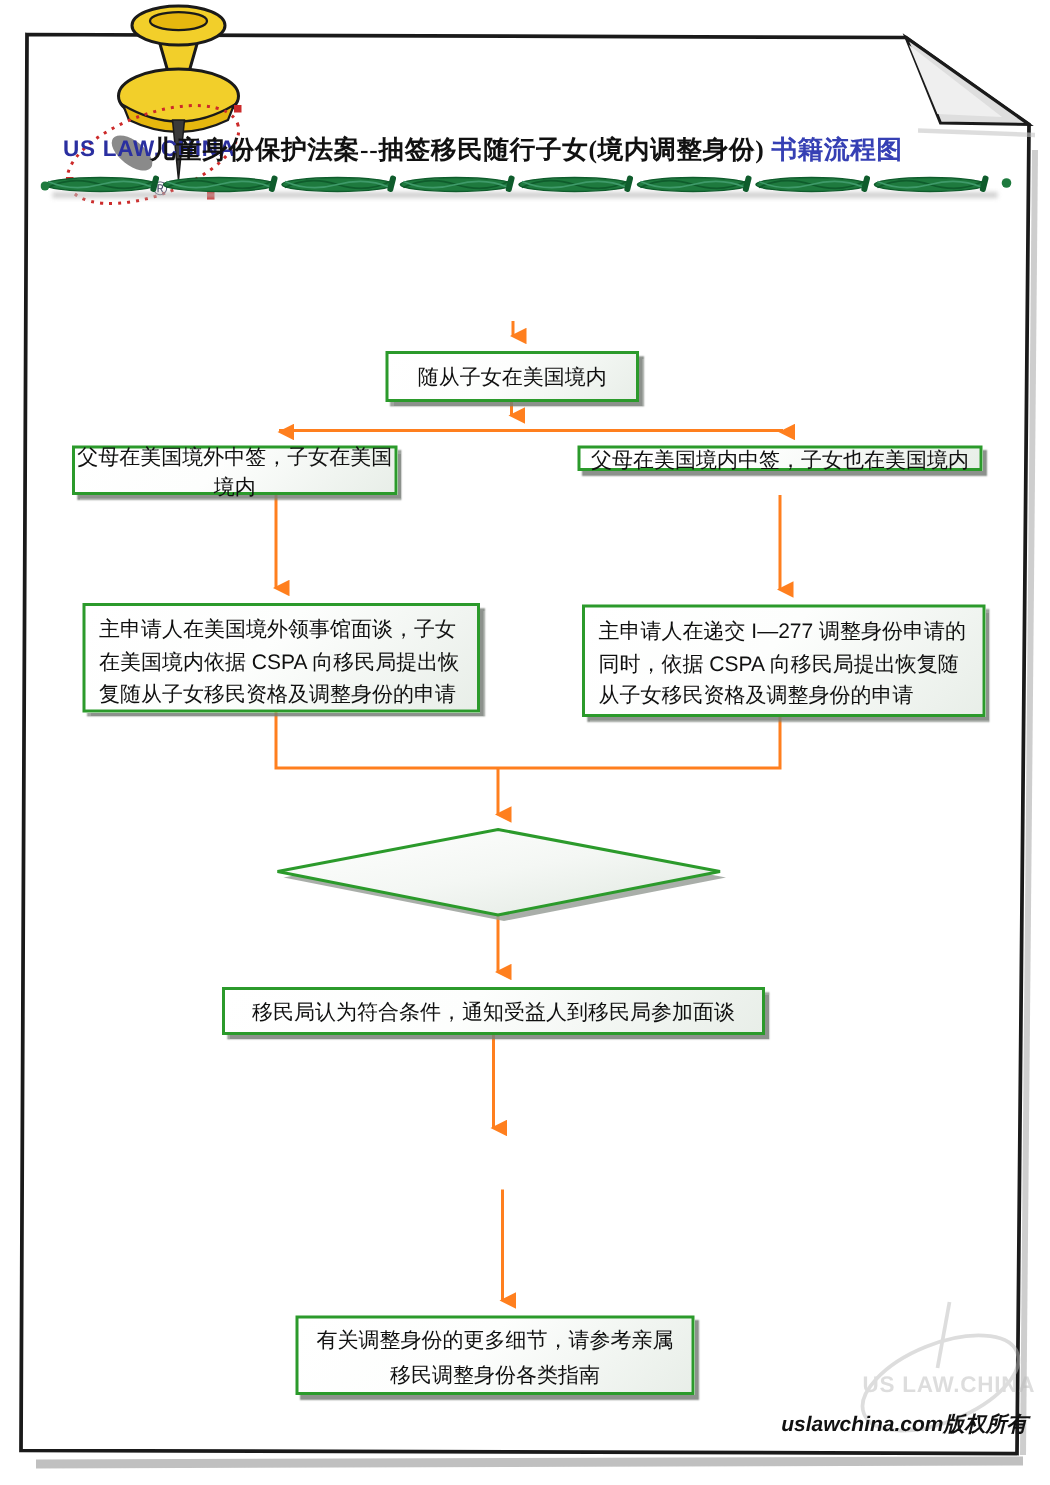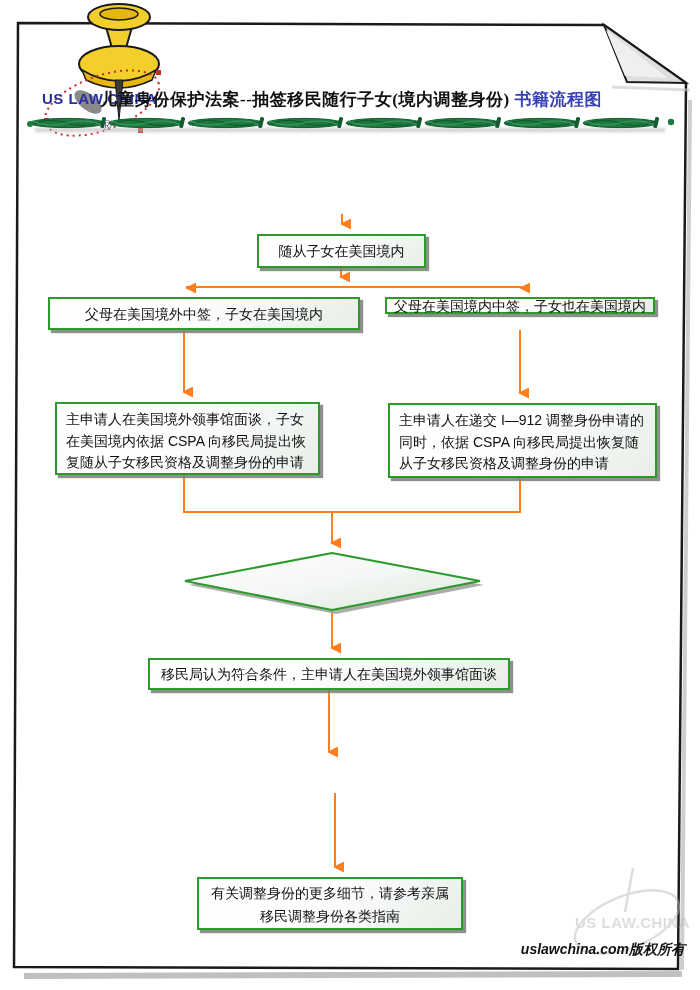--- a/index.html
+++ b/index.html
@@ -140,30 +140,30 @@
       <line x1="335" y1="793" x2="335" y2="867" marker-end="url(#ah)"></line>
     </g>
 
     <polygon points="336,557 484,585 336,614 189,585" fill="#9aa09a" opacity="0.85"></polygon>
     <polygon points="332,553 480,581 332,610 185,581" fill="url(#dg)" stroke="#2b9a2b" stroke-width="2"></polygon>
   </svg>
 
 
   <div class="node" style="left:257px;top:234px;width:169px;height:34px">随从子女在美国境内</div>
 
-  <div class="node" style="left:48px;top:297px;width:312px;height:33px">父母在美国境外中签，子女在美国境内</div>
+  <div class="node" style="left:48px;top:297px;width:217px;height:33px">父母在美国境外中签，子女在美国境内</div>
 
   <div class="node" style="left:385px;top:297px;width:270px;height:17px">父母在美国境内中签，子女也在美国境内</div>
 
   <div class="node multiline" style="left:55px;top:402px;width:265px;height:73px">主申请人在美国境外领事馆面谈，子女在美国境内依据 CSPA 向移民局提出恢复随从子女移民资格及调整身份的申请</div>
 
-  <div class="node multiline" style="left:388px;top:403px;width:269px;height:75px">主申请人在递交 I—912 调整身份申请的同时，依据 CSPA 向移民局提出恢复随从子女移民资格及调整身份的申请</div>
+  <div class="node multiline" style="left:388px;top:403px;width:269px;height:75px">主申请人在递交 I—277 调整身份申请的同时，依据 CSPA 向移民局提出恢复随从子女移民资格及调整身份的申请</div>
 
 
-  <div class="node" style="left:148px;top:658px;width:362px;height:32px">移民局认为符合条件，主申请人在美国境外领事馆面谈</div>
+  <div class="node" style="left:148px;top:658px;width:362px;height:32px">移民局认为符合条件，通知受益人到移民局参加面谈</div>
 
 
   <div class="node centered2" style="left:197px;top:877px;width:266px;height:53px">有关调整身份的更多细节，请参考亲属移民调整身份各类指南</div>
 
   <svg class="layer" style="left:555px;top:850px" width="145" height="115" viewBox="0 0 145 115">
     <g opacity="0.5">
       <ellipse cx="72" cy="72" rx="55" ry="26" transform="rotate(-22 72 72)" fill="none" stroke="#bcbcbc" stroke-width="2.5"></ellipse>
       <line x1="78" y1="18" x2="70" y2="62" stroke="#bcbcbc" stroke-width="2.5"></line>
       <text x="20" y="78" font-size="15" font-weight="bold" font-family="Liberation Sans, sans-serif" fill="#bcbcbc" letter-spacing="0.5">US LAW.CHINA</text>
     </g>

